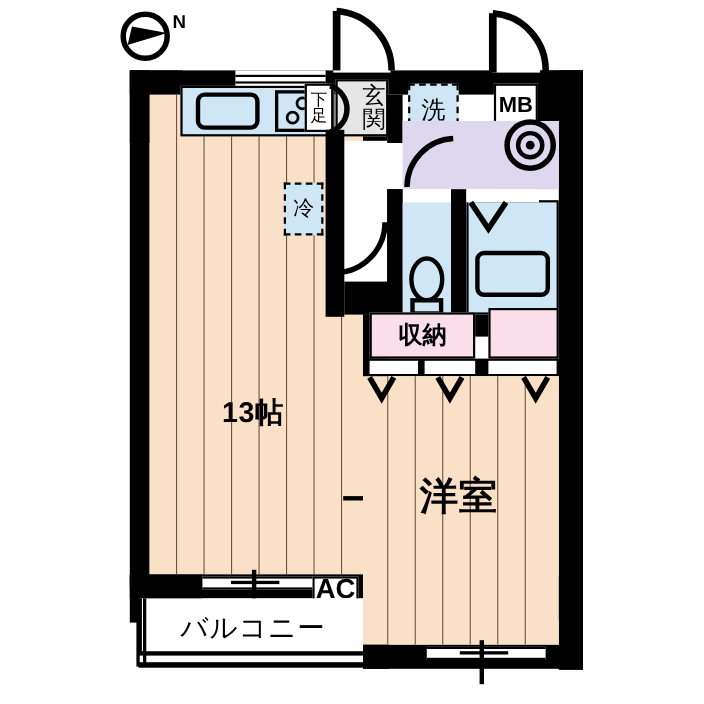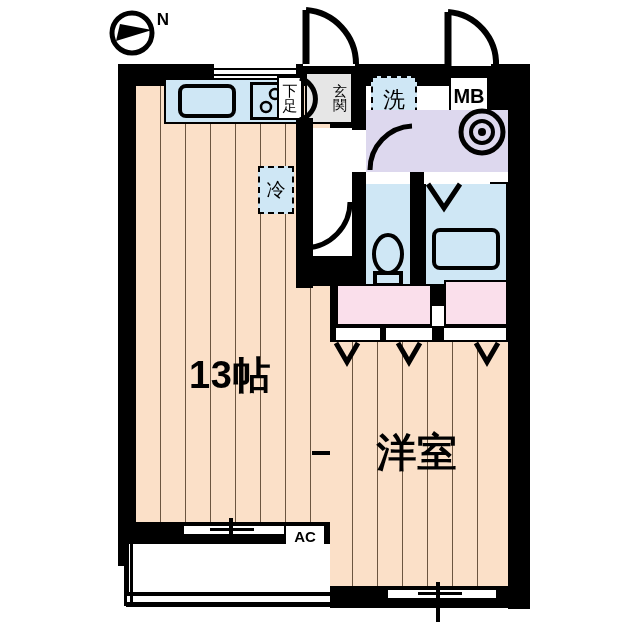--- a/index.html
+++ b/index.html
@@ -60,59 +60,59 @@
   <div class="abs floor" style="left:136px;top:86px;width:194px;height:436px;"></div>
 
   <div class="abs vline" style="left:160px;top:86px;height:436px;"></div>
   <div class="abs vline" style="left:185px;top:86px;height:436px;"></div>
   <div class="abs vline" style="left:210px;top:86px;height:436px;"></div>
   <div class="abs vline" style="left:235px;top:86px;height:436px;"></div>
   <div class="abs vline" style="left:260px;top:86px;height:436px;"></div>
   <div class="abs vline" style="left:285px;top:86px;height:436px;"></div>
   <div class="abs vline" style="left:310px;top:86px;height:436px;"></div>
 
-  <div class="abs lbl roomname" style="left:150px;top:352px;width:160px;height:46px;font-size:38px;">13帖</div>
+  <div class="abs lbl roomname" style="left:150px;top:352px;width:160px;height:46px;font-size:26px;">13帖</div>
 
   <div class="abs water ol2" style="left:164px;top:78px;width:140px;height:46px;"></div>
   <div class="abs ol2 water" style="left:178px;top:84px;width:58px;height:34px;border-radius:8px;border-width:4px;"></div>
   <div class="abs ol2 water" style="left:250px;top:82px;width:48px;height:38px;border-width:3px;">
     <svg width="42" height="32" viewBox="0 0 42 32" style="margin:0.5px 0 0 1px;">
       <circle cx="21" cy="8" r="5" fill="none" stroke="#000" stroke-width="2.5"></circle>
       <circle cx="12" cy="21" r="5" fill="none" stroke="#000" stroke-width="2.5"></circle>
       <circle cx="30" cy="21" r="5" fill="none" stroke="#000" stroke-width="2.5"></circle>
     </svg>
   </div>
 
   <div class="abs white" style="left:214px;top:64px;width:82px;height:14px;"></div>
   <div class="abs thinline" style="left:214px;top:68px;width:82px;height:2px;"></div>
   <div class="abs thinline" style="left:214px;top:74px;width:82px;height:2px;"></div>
 
   <div class="abs dash lbl" style="left:258px;top:166px;width:36px;height:48px;font-size:19px;">冷</div>
 
-  <div class="abs boxlbl lbl" style="left:284px;top:524px;width:42px;height:26px;font-size:15px;font-weight:bold;">AC</div>
+  <div class="abs boxlbl lbl" style="left:284px;top:524px;width:42px;height:26px;font-size:25px;font-weight:bold;">AC</div>
 
   <div class="abs wall" style="left:330px;top:86px;width:22px;height:200px;"></div>
   <div class="abs wall" style="left:330px;top:286px;width:22px;height:100px;"></div>
   <div class="abs wall" style="left:330px;top:386px;width:22px;height:14px;"></div>
   <div class="abs white" style="left:330px;top:400px;width:22px;height:110px;border-left:3px solid #000;border-right:3px solid #000;"></div>
   <div class="abs thinline" style="left:336px;top:400px;width:3px;height:110px;"></div>
   <div class="abs wall" style="left:330px;top:506px;width:22px;height:18px;"></div>
 
   <div class="abs thinline" style="left:312px;top:451px;width:58px;height:4px;"></div>
   <div class="abs thinline" style="left:339px;top:428px;width:4px;height:50px;"></div>
 
   <div class="abs white" style="left:312px;top:86px;width:0px;height:0px;"></div>
   <div class="abs white" style="left:313px;top:128px;width:40px;height:132px;"></div>
 
   <div class="abs boxlbl lbl" style="left:277px;top:76px;width:26px;height:44px;font-size:15px;line-height:1.0;">
     <span>下足</span>
   </div>
 
   <div class="abs gray" style="left:305px;top:72px;width:48px;height:52px;border:2px solid #000;"></div>
-  <div class="abs lbl" style="left:327px;top:74px;width:26px;height:48px;font-size:14px;line-height:1.0;">玄関</div>
+  <div class="abs lbl" style="left:327px;top:74px;width:26px;height:48px;font-size:21px;line-height:1.0;">玄関</div>
 
   <div class="abs white" style="left:303px;top:56px;width:52px;height:10px;"></div>
   <div class="abs" style="left:296px;top:6px;width:66px;height:62px;">
     <svg width="66" height="62" viewBox="0 0 66 62">
       <path d="M10 4 L10 58" stroke="#000" stroke-width="7" fill="none"></path>
       <path d="M10 4 A54 54 0 0 1 60 58" stroke="#000" stroke-width="6" fill="none"></path>
     </svg>
   </div>
 
   <div class="abs" style="left:296px;top:76px;width:34px;height:46px;">
@@ -181,20 +181,21 @@
   <div class="abs" style="left:426px;top:182px;width:36px;height:28px;">
     <svg width="36" height="28" viewBox="0 0 36 28">
       <path d="M2 2 L18 26 L34 2" stroke="#000" stroke-width="5" fill="none"></path>
     </svg>
   </div>
 
   <div class="abs wall" style="left:352px;top:286px;width:156px;height:20px;"></div>
   <div class="abs wall" style="left:366px;top:172px;width:0;height:0;"></div>
 
   <div class="abs pink ol2" style="left:336px;top:284px;width:96px;height:42px;"></div>
+  <div class="abs lbl" style="left:336px;top:286px;width:96px;height:38px;font-size:22px;font-weight:bold;">収納</div>
 
   <div class="abs pink ol2" style="left:444px;top:280px;width:64px;height:46px;"></div>
 
   <div class="abs wall" style="left:330px;top:326px;width:200px;height:16px;"></div>
   <div class="abs white" style="left:336px;top:328px;width:44px;height:12px;"></div>
   <div class="abs white" style="left:386px;top:328px;width:46px;height:12px;"></div>
   <div class="abs white" style="left:444px;top:328px;width:62px;height:12px;"></div>
 
   <div class="abs floor" style="left:330px;top:342px;width:178px;height:244px;"></div>
   <div class="abs vline" style="left:352px;top:342px;height:244px;"></div>
@@ -213,29 +214,30 @@
     <svg width="26" height="22" viewBox="0 0 26 22">
         <path d="M2 1 L13 20 L24 1" stroke="#000" stroke-width="5" fill="none"></path>
       </svg>
   </div>
   <div class="abs" style="left:474px;top:342px;width:26px;height:22px;">
     <svg width="26" height="22" viewBox="0 0 26 22">
         <path d="M2 1 L13 20 L24 1" stroke="#000" stroke-width="5" fill="none"></path>
       </svg>
   </div>
 
-  <div class="abs lbl roomname" style="left:352px;top:428px;width:130px;height:48px;font-size:40px;">洋室</div>
+  <div class="abs lbl roomname" style="left:352px;top:428px;width:130px;height:48px;font-size:35px;">洋室</div>
 
   <div class="abs white" style="left:388px;top:588px;width:108px;height:12px;border-top:2px solid #000;border-bottom:2px solid #000;"></div>
   <div class="abs thinline" style="left:436px;top:582px;width:4px;height:40px;"></div>
   <div class="abs thinline" style="left:418px;top:592px;width:44px;height:3px;"></div>
 
   <div class="abs white" style="left:184px;top:524px;width:100px;height:12px;border-top:2px solid #000;border-bottom:2px solid #000;"></div>
   <div class="abs thinline" style="left:229px;top:518px;width:4px;height:40px;"></div>
   <div class="abs thinline" style="left:210px;top:528px;width:44px;height:3px;"></div>
 
   <div class="abs white" style="left:126px;top:544px;width:204px;height:50px;border-left:3px solid #000;"></div>
   <div class="abs thinline" style="left:126px;top:592px;width:204px;height:4px;"></div>
   <div class="abs thinline" style="left:126px;top:602px;width:204px;height:5px;"></div>
   <div class="abs thinline" style="left:124px;top:544px;width:3px;height:62px;"></div>
   <div class="abs thinline" style="left:130px;top:544px;width:3px;height:62px;"></div>
+  <div class="abs lbl" style="left:140px;top:556px;width:180px;height:32px;font-size:25px;letter-spacing:1px;">バルコニー</div>
 
 </div>
 
 </body></html>

